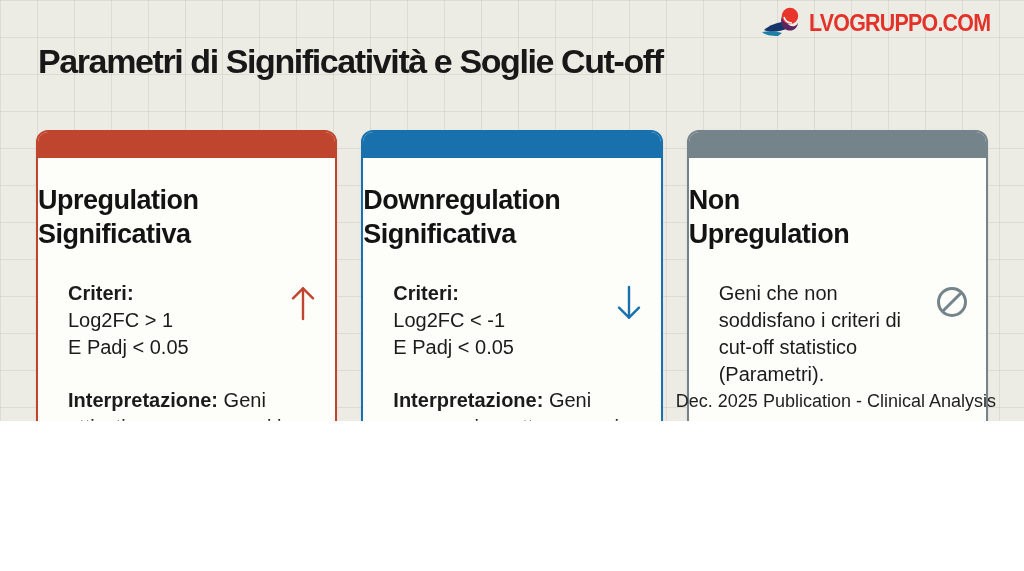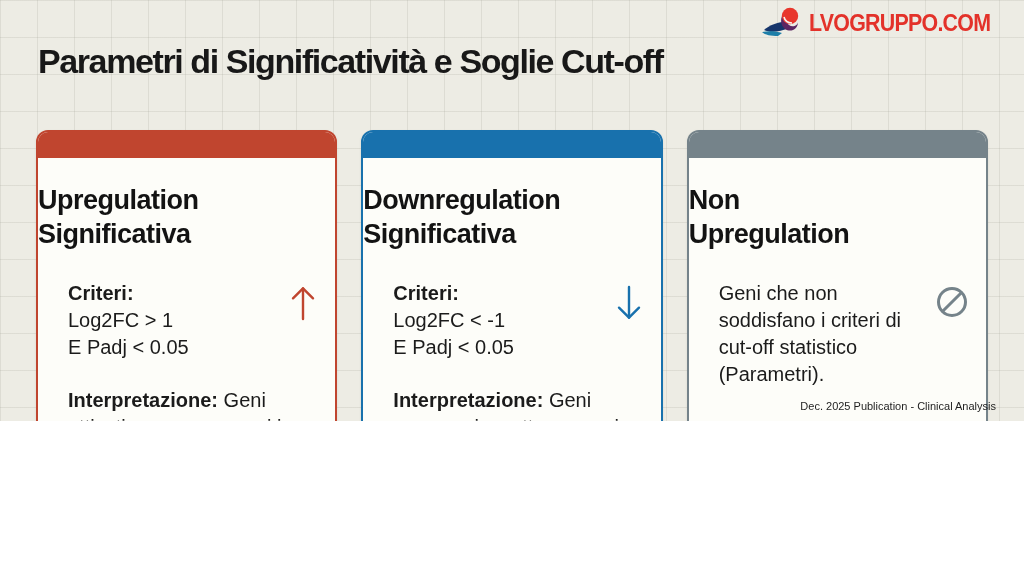--- a/index.html
+++ b/index.html
@@ -45,21 +45,21 @@
   .card-icon { color:var(--accent); flex:0 0 40px; display:flex; justify-content:flex-end; padding-top:4px; }
   .card-icon svg { display:block; }
   .interp { margin-top:26px; }
   .interp b { font-weight:bold; }
   .desc-row { display:flex; justify-content:space-between; align-items:flex-start; }
   .desc-text { width:212px; }
 
   
   .footer-note {
     position:absolute; right:28px; bottom:9px;
-    font-size:11px; color:#1e1e1e;
+    font-size:18px; color:#1e1e1e;
   }
 </style>
 </head>
 <body>
 
 <div class="slide">
 
   <div class="logo">
     <svg class="logo-mark" viewBox="0 0 48 36" xmlns="http://www.w3.org/2000/svg">
       <path d="M4 25 C10 20, 20 16, 27 17 L29 23 C20 27, 10 28, 4 25 Z" fill="#16356b"></path>

